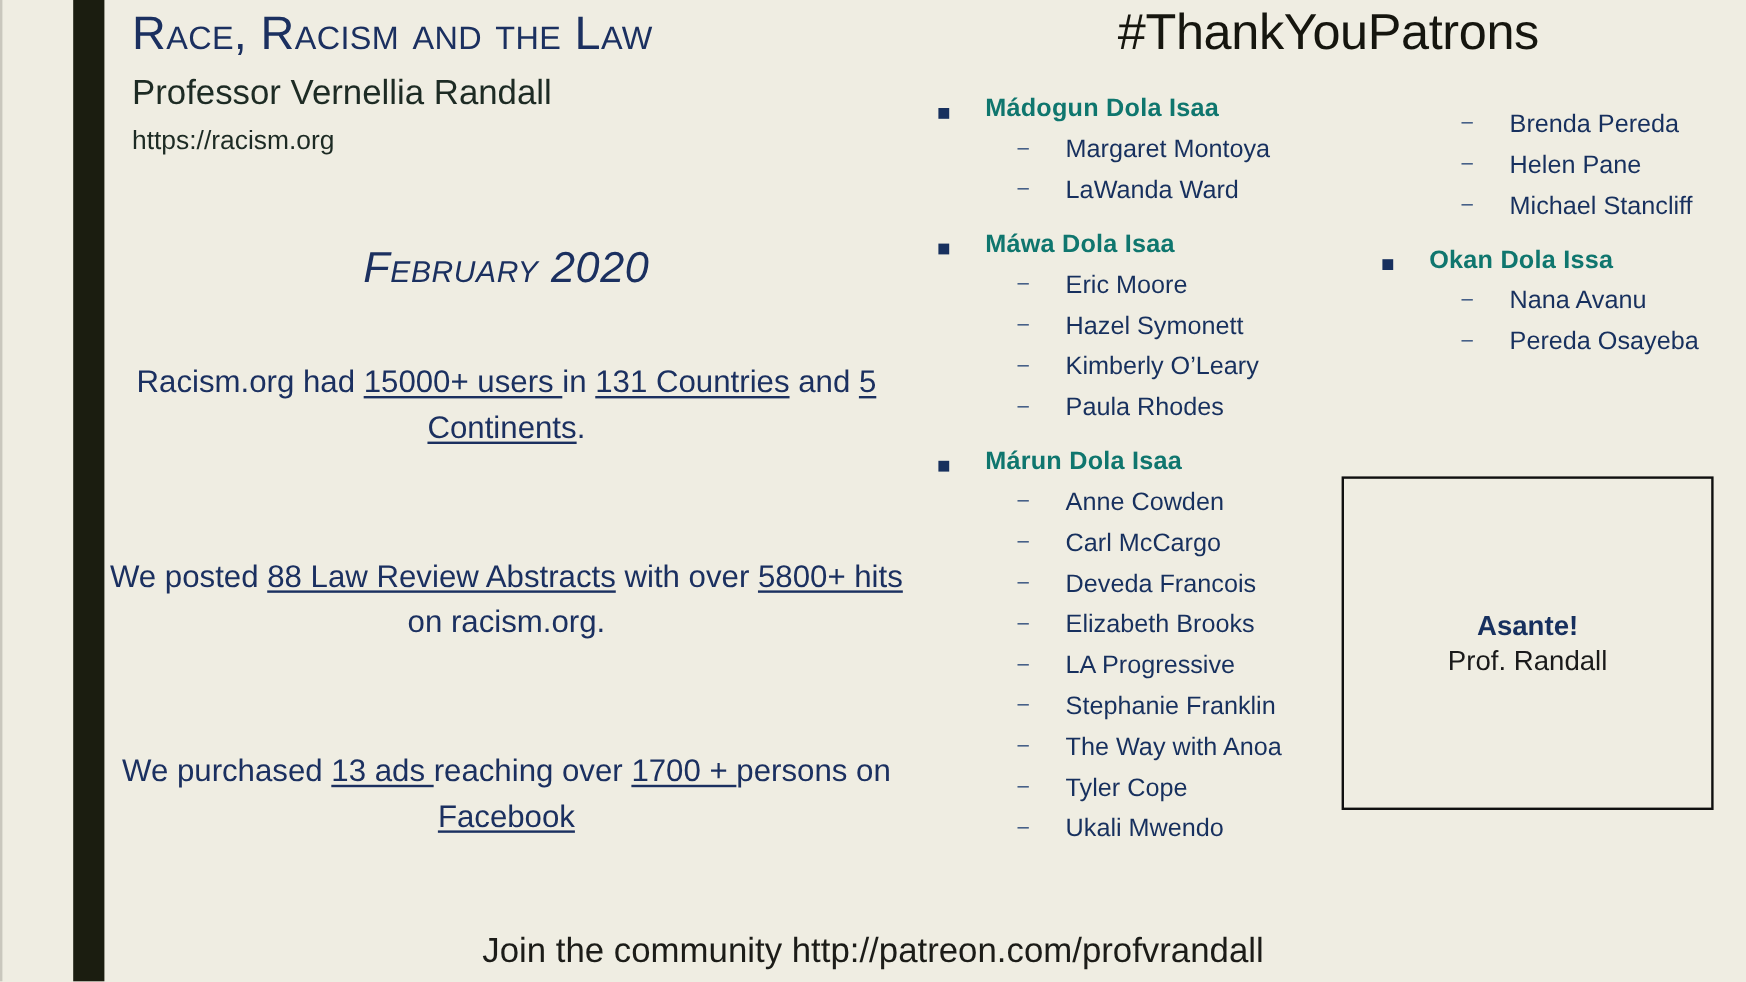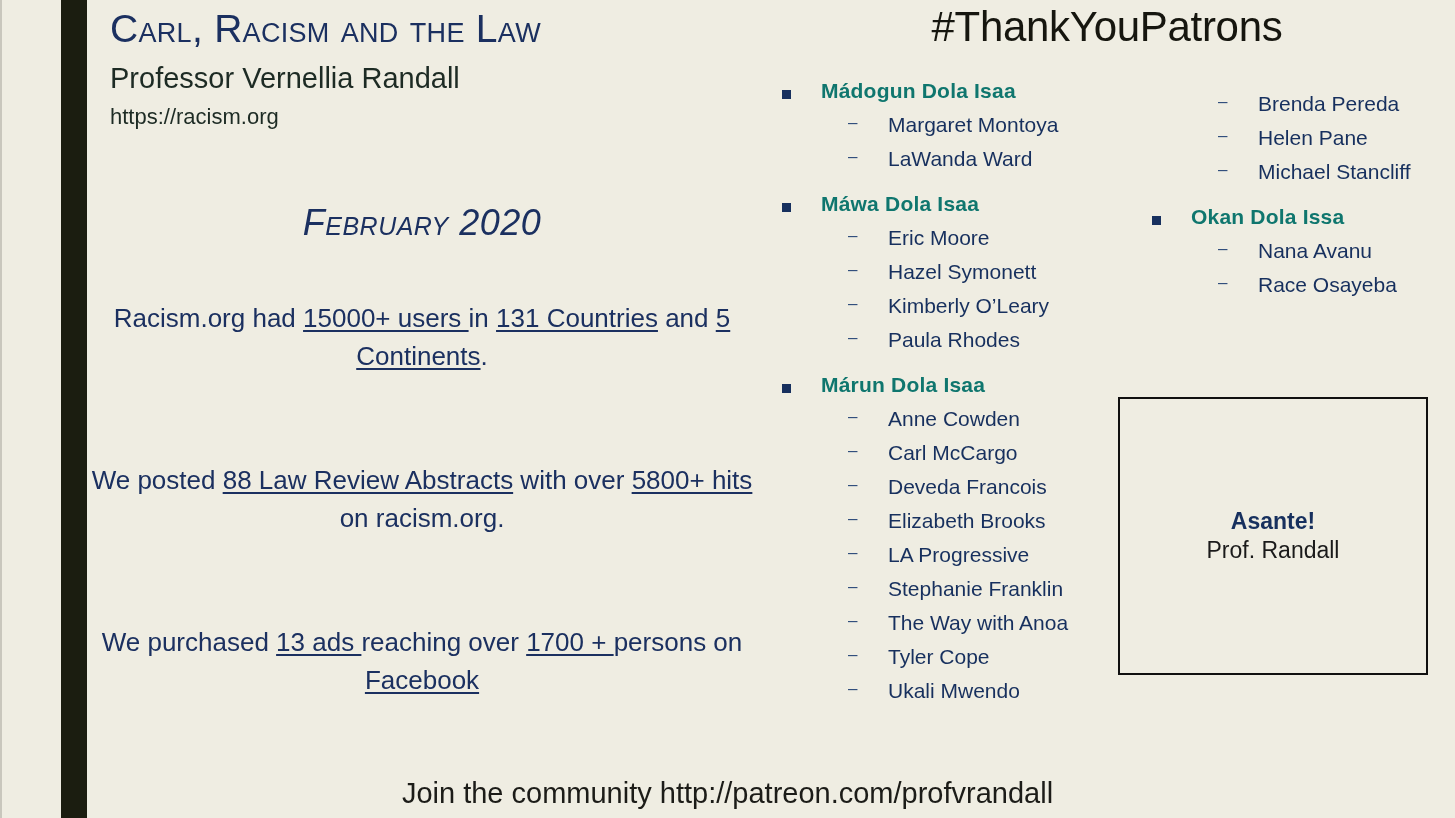--- a/index.html
+++ b/index.html
@@ -203,21 +203,21 @@
 </style>
 </head>
 <body>
 
 <div id="slide">
 
   <div class="edge-line"></div>
   <div class="dark-bar"></div>
 
   <div class="left-col">
-    <div class="deck-title">Carl, Racism and the Law</div>
+    <div class="deck-title">Race, Racism and the Law</div>
     <div class="deck-author">Professor Vernellia Randall</div>
     <div class="deck-url">https://racism.org</div>
     <div class="date-line">February 2020</div>
 
     <div class="stat stat-1"><span>Racism.org had </span><u>15000+ users </u><span>in </span><u>131 Countries</u><span> and </span><u>5 Continents</u><span>.</span></div>
     <div class="stat stat-2"><span>We posted </span><u>88 Law Review Abstracts</u><span> with over </span><u>5800+ hits </u><span>on racism</span><span>.org.</span></div>
     <div class="stat stat-3"><span>We purchased </span><u>13 ads </u><span>reaching over </span><u>1700 + </u><span>persons on </span><u>Facebook</u></div>
   </div>
 
   <div class="right-col">
@@ -325,21 +325,21 @@
           <div class="group-head">
             <span class="sq-bullet"></span>
             <span class="group-title">Okan Dola Issa</span>
           </div>
           <div class="patron">
             <span class="dash-bullet">–</span>
             <span class="patron-name">Nana Avanu</span>
           </div>
           <div class="patron">
             <span class="dash-bullet">–</span>
-            <span class="patron-name">Race Osayeba</span>
+            <span class="patron-name">Pereda Osayeba</span>
           </div>
           <div class="group-gap"></div>
         </div>
       </div>
   </div>
 
   <div class="testimonial">
     <div class="testimonial-asante">Asante!</div>
     <div class="testimonial-sign">Prof. Randall</div>
   </div>

